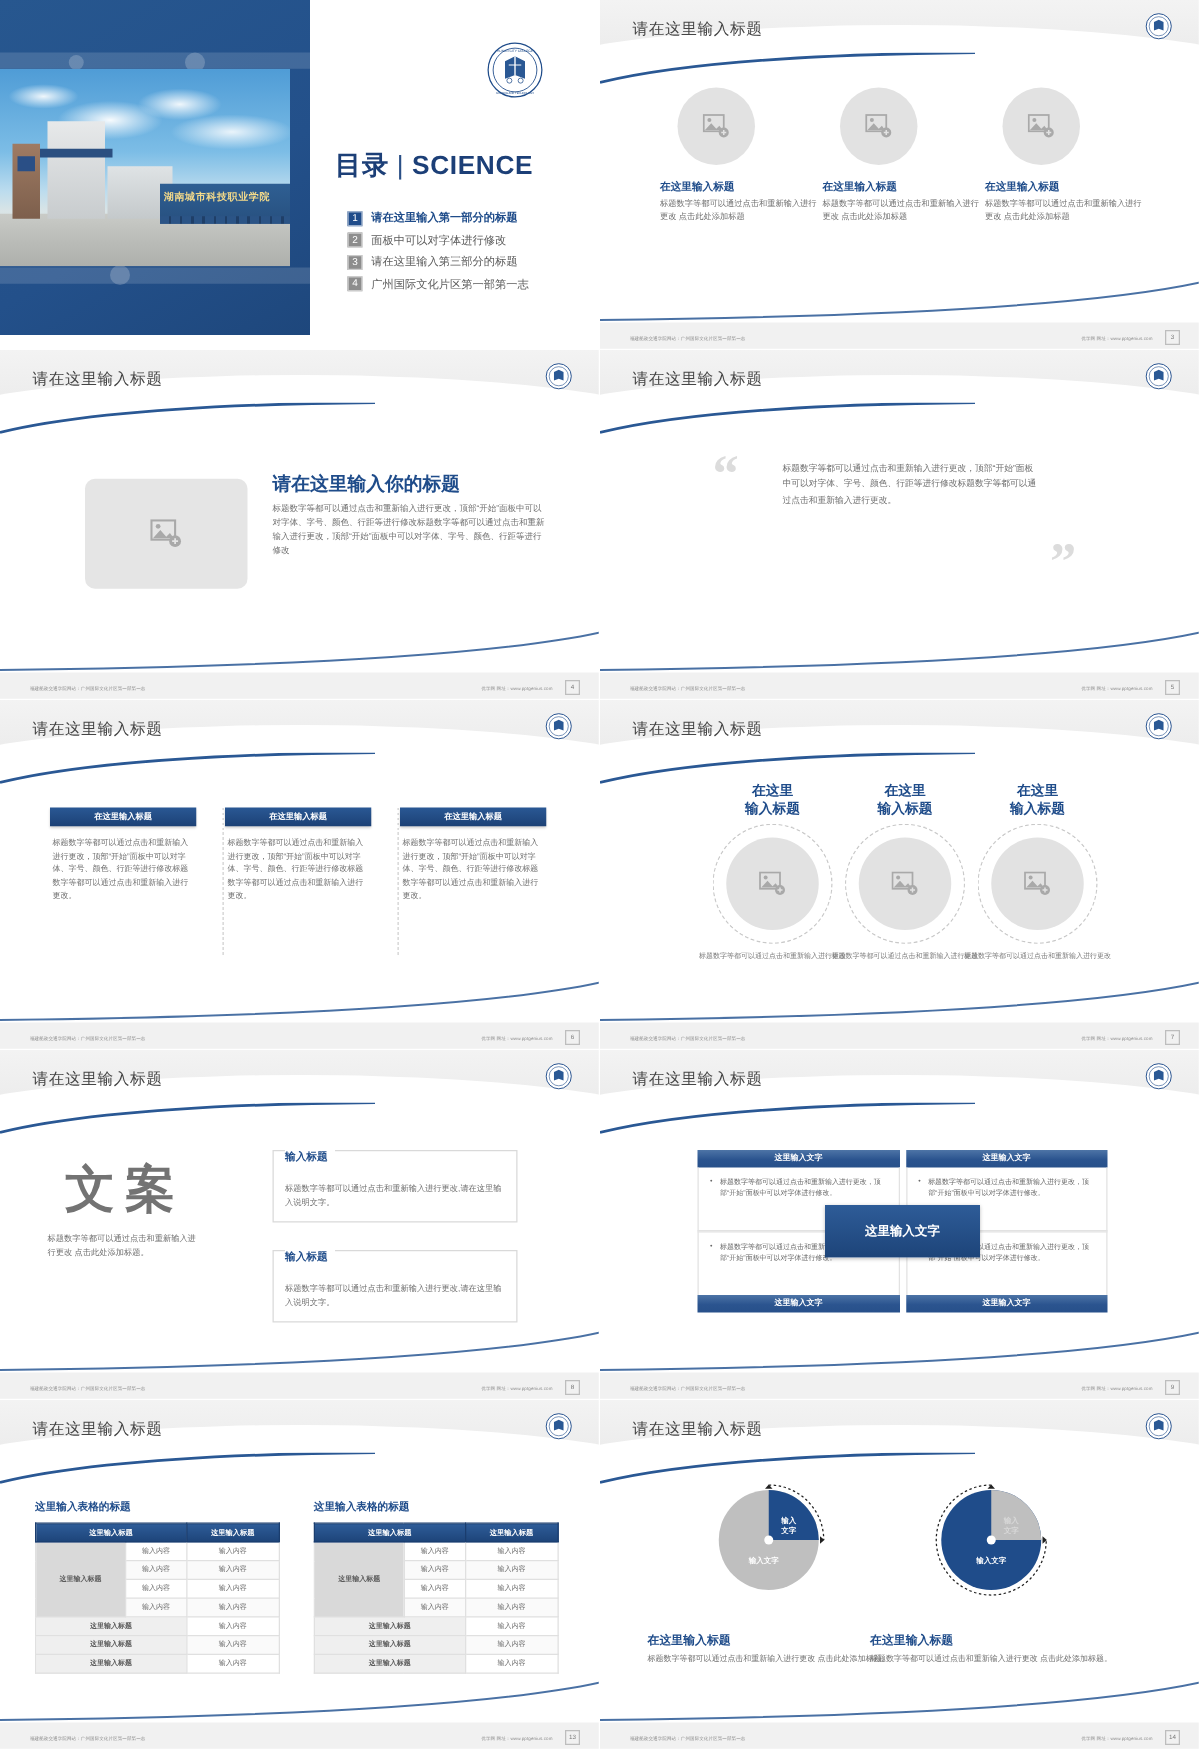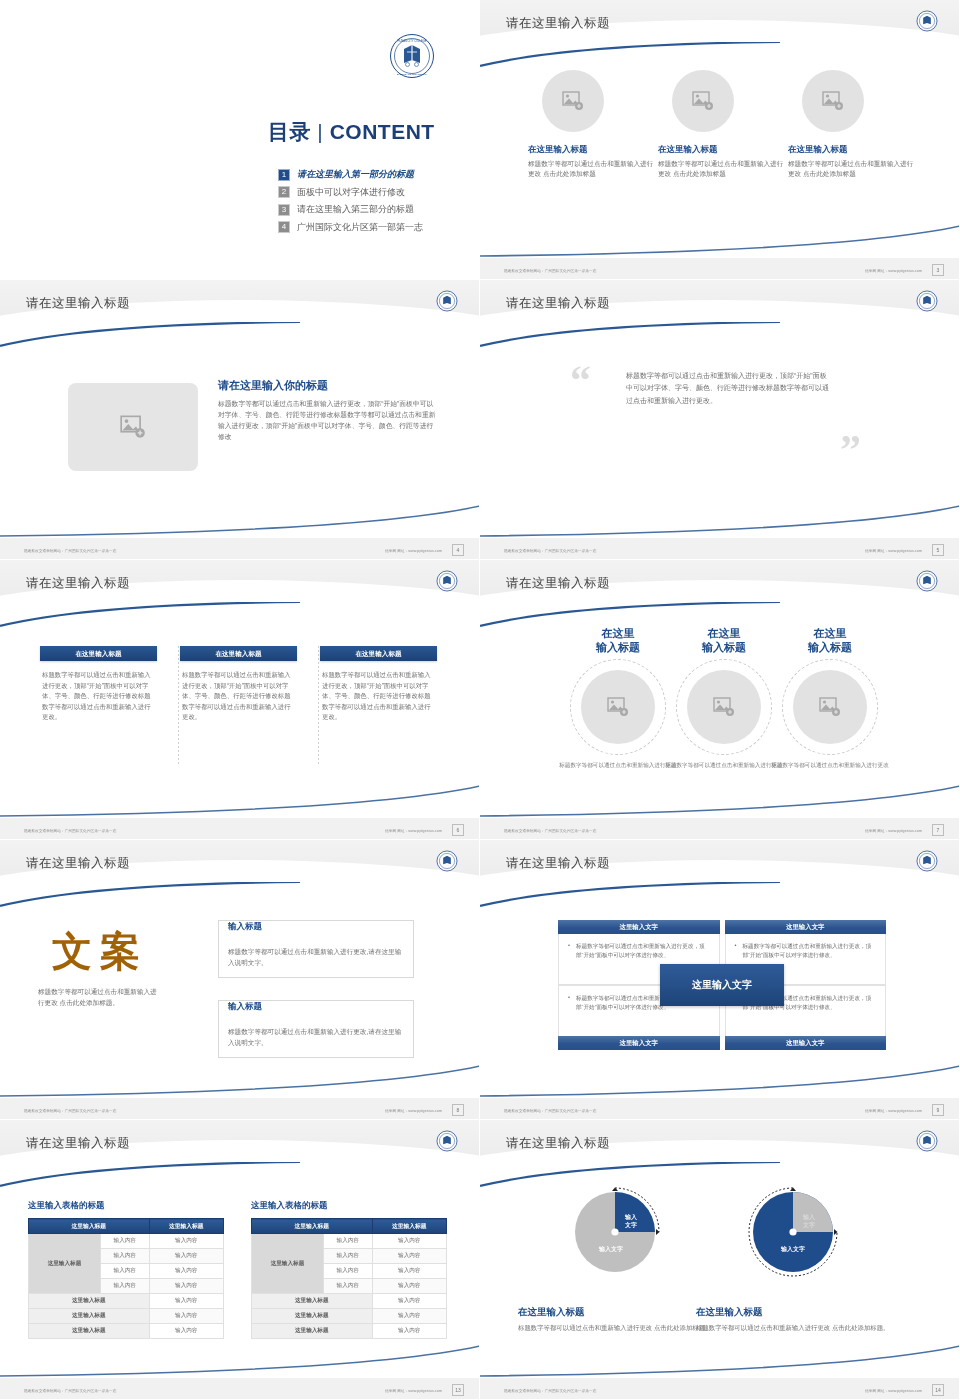--- a/index.html
+++ b/index.html
@@ -109,21 +109,21 @@
   .toc { position:absolute; left:278px; top:168px; width:190px; }
   .toc-row { display:flex; align-items:center; margin-bottom:4.5px; }
   .toc-num {
     width:12px; height:12px; flex:0 0 12px;
     background:#8d8d8d; color:#fff; font-size:8px; line-height:12px;
     text-align:center; margin-right:7px;
     box-shadow: inset 0 0 0 1px rgba(255,255,255,.55);
   }
   .toc-row.active .toc-num { background:#1f4c8a; }
   .toc-txt { font-size:9px; color:#5c5c5c; white-space:nowrap; }
-  .toc-row.active .toc-txt { color:#1f4c8a; font-weight:bold;font-style:italic; }
+  .toc-row.active .toc-txt { color:#1f4c8a; font-weight:bold; }
 
   
   .hdr-band {
     position:absolute; left:0; top:0; width:480px; height:46px;
     background: linear-gradient(180deg,#f3f3f3 0%, #ebebeb 100%);
   }
   .hdr-curve {
     position:absolute; left:0; top:20px; width:480px; height:48px;
     background:#ffffff;
     border-radius: 50% 50% 0 0 / 100% 100% 0 0;
@@ -174,21 +174,21 @@
   
   .s2-col { position:absolute; width:128px; text-align:left; }
   .s2-circ { width:62px; height:62px; margin-left:14px; }
   .s2-t { margin-top:12px; font-size:8.5px; }
   .s2-p { margin-top:3px; font-size:6.6px; line-height:1.55; }
 
   
   .s3-img { position:absolute; left:68px; top:45px; width:130px; height:88px; background:#e5e5e5; border-radius:8px;
             display:flex; align-items:center; justify-content:center; }
   .s3-txt { position:absolute; left:218px; top:40px; width:218px; }
-  .s3-t { font-size:11px; }
+  .s3-t { font-size:15px; }
   .s3-p { margin-top:5px; font-size:6.8px; line-height:1.62; }
 
   
   .q-mark { position:absolute; color:#dcdcdc; font-size:42px; font-weight:bold;
             font-family:"Liberation Serif", serif; line-height:.8; }
   .s4-p { position:absolute; left:146px; top:32px; width:205px; font-size:7px; line-height:1.75; color:#6f6f6f; }
 
   
   .s5-col { position:absolute; width:117px; top:28px; }
   .s5-hd { height:15px; background:linear-gradient(180deg,#2a5894 0%,#1c4176 100%);
@@ -201,21 +201,21 @@
   
   .s6-col { position:absolute; width:120px; top:8px; text-align:center; }
   .s6-t { font-size:11px; line-height:1.3; }
   .s6-ring { position:relative; width:96px; height:96px; margin:4px auto 0; }
   .s6-dash { position:absolute; inset:0; border:1px dashed #c9c9c9; border-radius:50%; }
   .s6-in { position:absolute; left:11px; top:11px; width:74px; height:74px; }
   .s6-p { margin-top:6px; font-size:5.6px; line-height:1.6; color:#7c7c7c; }
 
   
   .s7-wen { position:absolute; left:20px; top:26px; width:160px; text-align:center;
-            font-size:40px; font-weight:bold; color:#a16207; letter-spacing:8px;
+            font-size:40px; font-weight:bold; color:#737373; letter-spacing:8px;
             font-family:"DejaVu Sans", sans-serif; }
   .s7-sub { position:absolute; left:38px; top:88px; width:124px; font-size:6.6px;
             line-height:1.7; color:#6f6f6f; }
   .s7-card { position:absolute; left:218px; width:196px; border:1px solid #d9d9d9;
              background:#fff; padding:7px 9px 9px; }
   .s7-card .h { font-size:8.5px; color:#1f4c8a; font-weight:bold; display:inline-block;
                 background:#fff; position:relative; top:-13px; padding-right:6px; margin-bottom:-8px;}
   .s7-card .p { font-size:6.6px; line-height:1.7; color:#6f6f6f; }
 
   
@@ -256,39 +256,58 @@
   .s10-t { font-size:9.5px; color:#1f4c8a; font-weight:bold; }
   .s10-p { margin-top:4px; font-size:6.4px; line-height:1.7; color:#6f6f6f; }
   .pie-lbl { position:absolute; font-size:6px; font-weight:bold; text-align:center; line-height:1.25; }
 </style>
 </head>
 <body>
 
 <div class="deck">
 
   <div class="slide cover">
+    <div class="cover-left">
+      <div class="cover-blue2"></div>
+      <div class="cover-band-top"></div>
+      <div class="cover-band-bot"></div>
+      <div class="dot" style="left:55px;top:44px;width:12px;height:12px;"></div>
+      <div class="dot" style="left:148px;top:42px;width:16px;height:16px;"></div>
+      <div class="dot" style="left:88px;top:212px;width:16px;height:16px;"></div>
+      <div class="cover-photo">
+        <div class="sky"></div>
+        <div class="ground"></div>
+        <div class="bldg-a"></div>
+        <div class="bldg-b"></div>
+        <div class="bldg-c"></div>
+        <div class="wall">
+          <div class="wall-txt">湖南城市科技职业学院</div>
+          <div class="wall-base"></div>
+        </div>
+      </div>
+    </div>
 
     <div class="cover-logo">
       <svg viewBox="0 0 46 46" width="46" height="46">
         <circle cx="23" cy="23" r="21.5" fill="#fff" stroke="#1f4c8a" stroke-width="1"></circle>
         <circle cx="23" cy="23" r="17.5" fill="#fff" stroke="#1f4c8a" stroke-width="0.7"></circle>
         <path d="M23 12 L31 16 L31 30 L23 27 L15 30 L15 16 Z" fill="#2a5894"></path>
         <path d="M23 12 L23 27" stroke="#fff" stroke-width="1.1"></path>
         <path d="M18 19 L28 19" stroke="#fff" stroke-width="0.8"></path>
         <circle cx="18.5" cy="31.5" r="2" fill="#fff" stroke="#1f4c8a" stroke-width="0.6"></circle>
         <circle cx="27.5" cy="31.5" r="2" fill="#fff" stroke="#1f4c8a" stroke-width="0.6"></circle>
         <text x="23" y="8.6" font-size="2.6" fill="#1f4c8a" text-anchor="middle" font-family="'Liberation Sans',sans-serif">HUNAN CITY COLLEGE</text>
         <text x="23" y="42" font-size="2.2" fill="#1f4c8a" text-anchor="middle" font-family="'Liberation Sans',sans-serif">SCIENCE AND TECHNOLOGY</text>
       </svg>
     </div>
 
     <div class="cover-title">
       <span>目录</span>
       <span class="sep">|</span>
-      <span>CONTENT</span>
+      <span>SCIENCE</span>
     </div>
 
     <div class="toc">
       <div class="toc-row active">
         <div class="toc-num">1</div>
         <div class="toc-txt">请在这里输入第一部分的标题</div>
       </div>
       <div class="toc-row">
         <div class="toc-num">2</div>
         <div class="toc-txt">面板中可以对字体进行修改</div>

